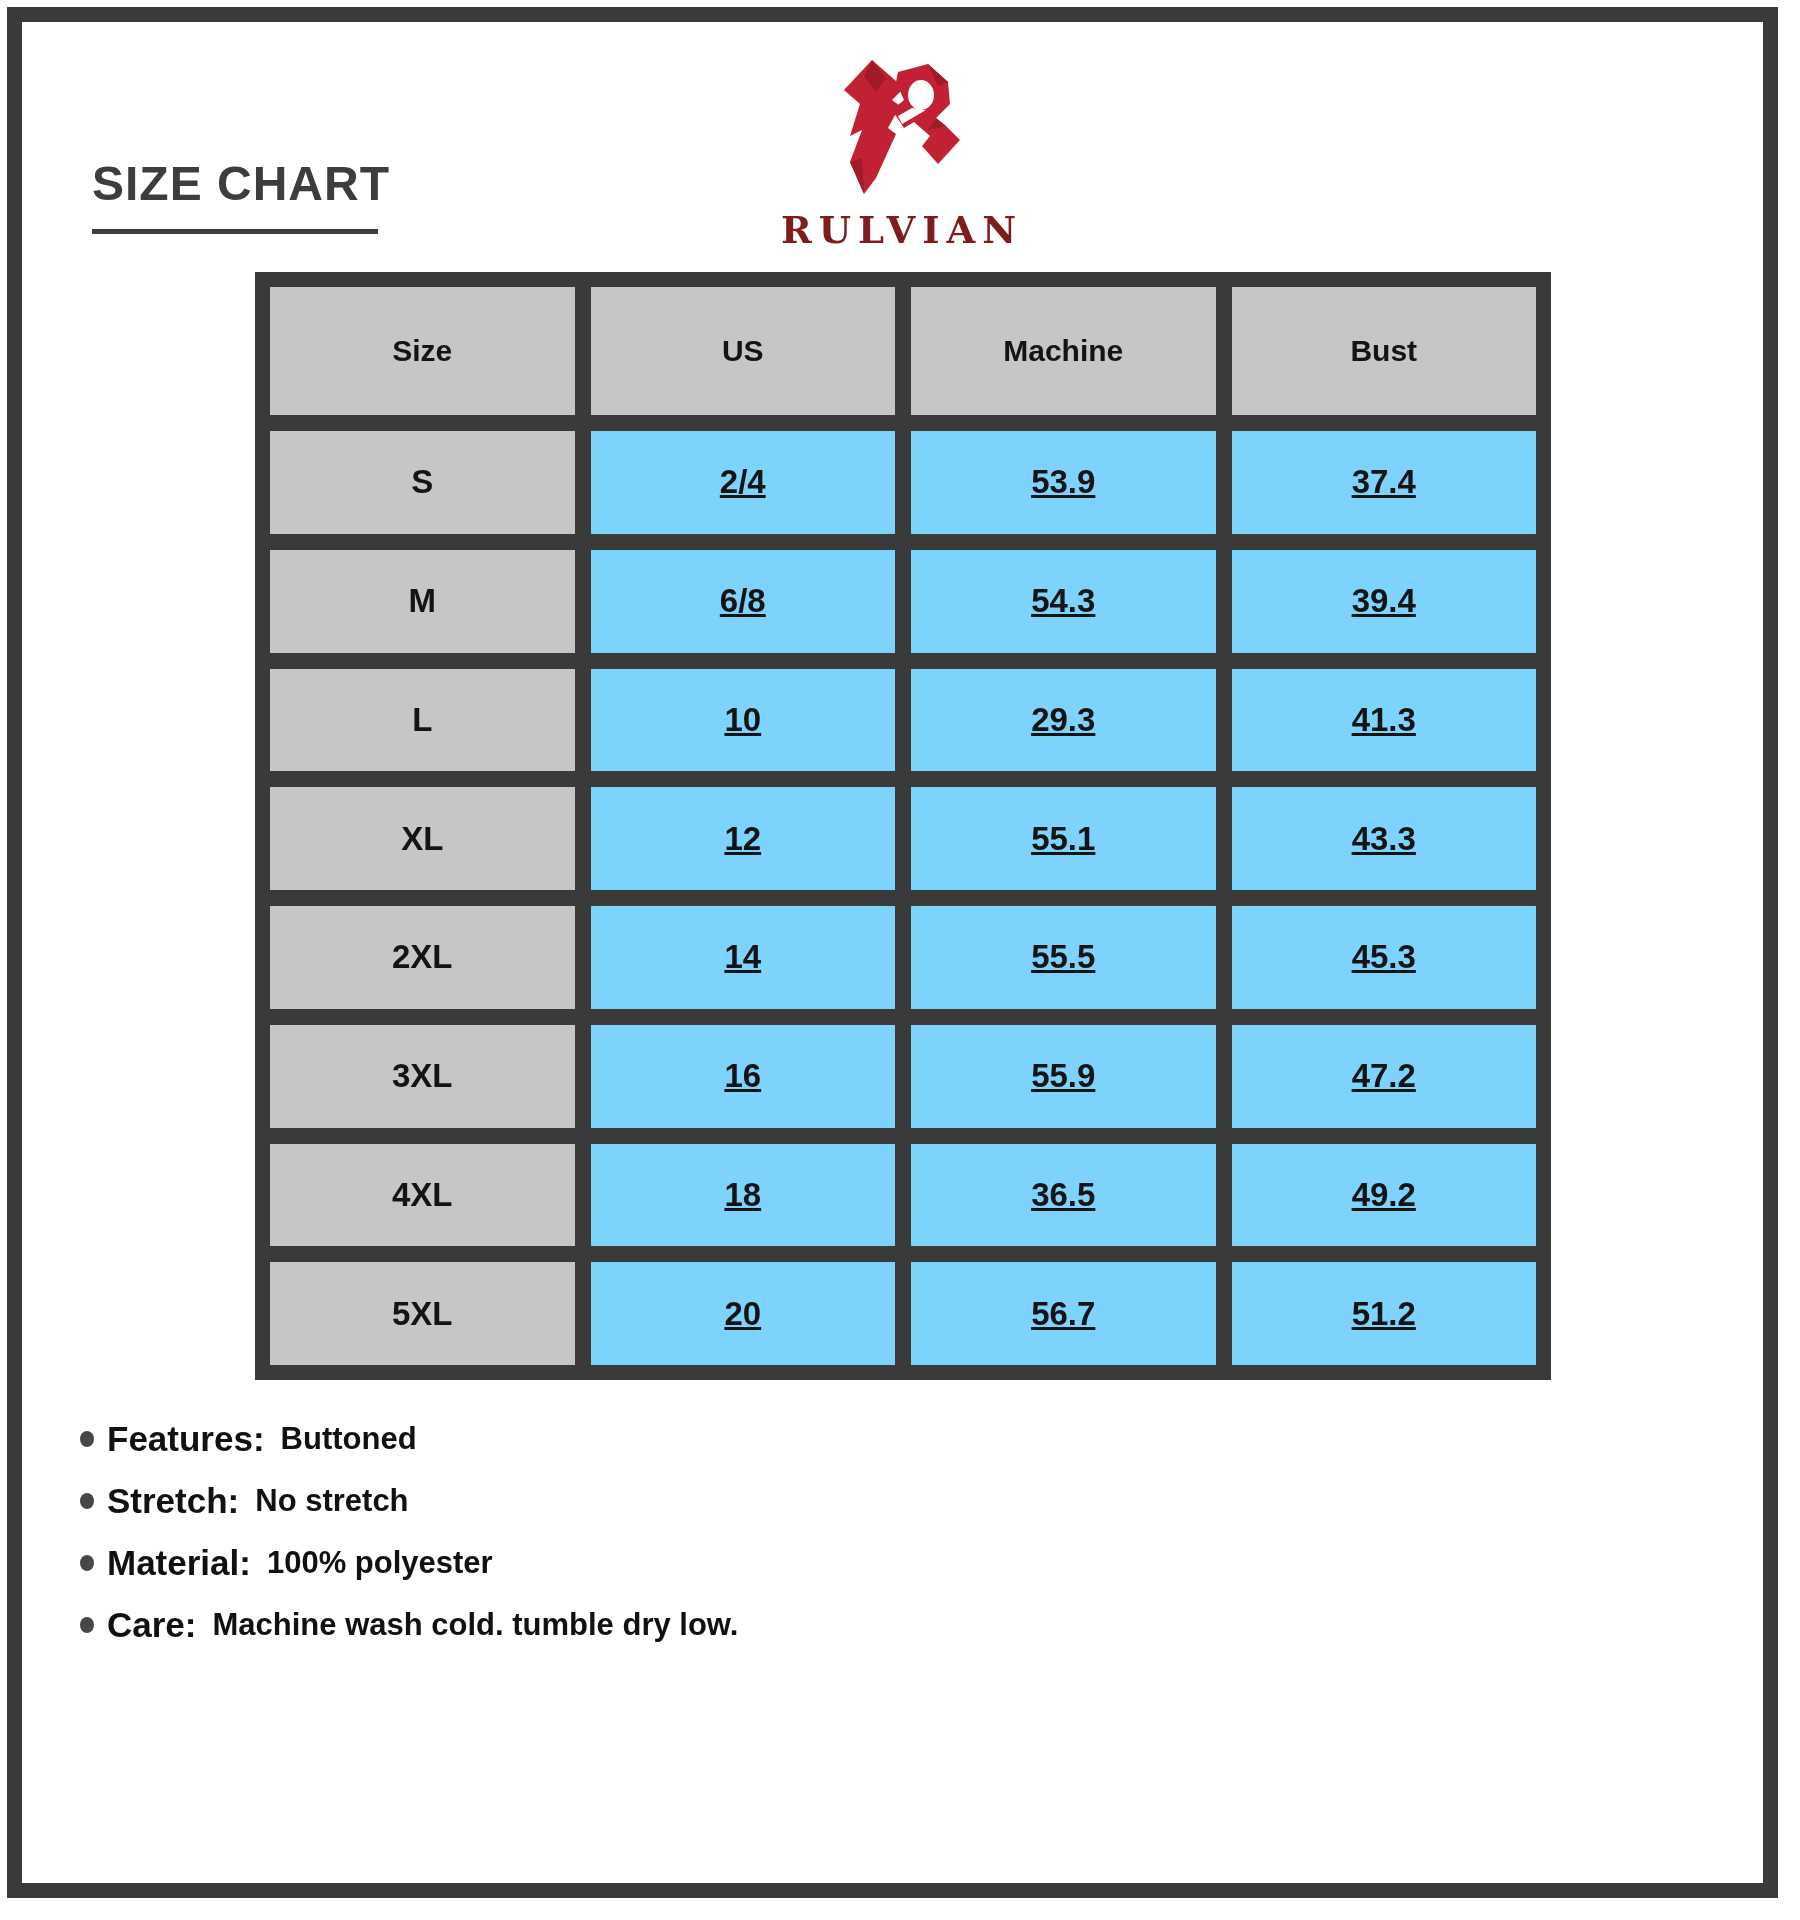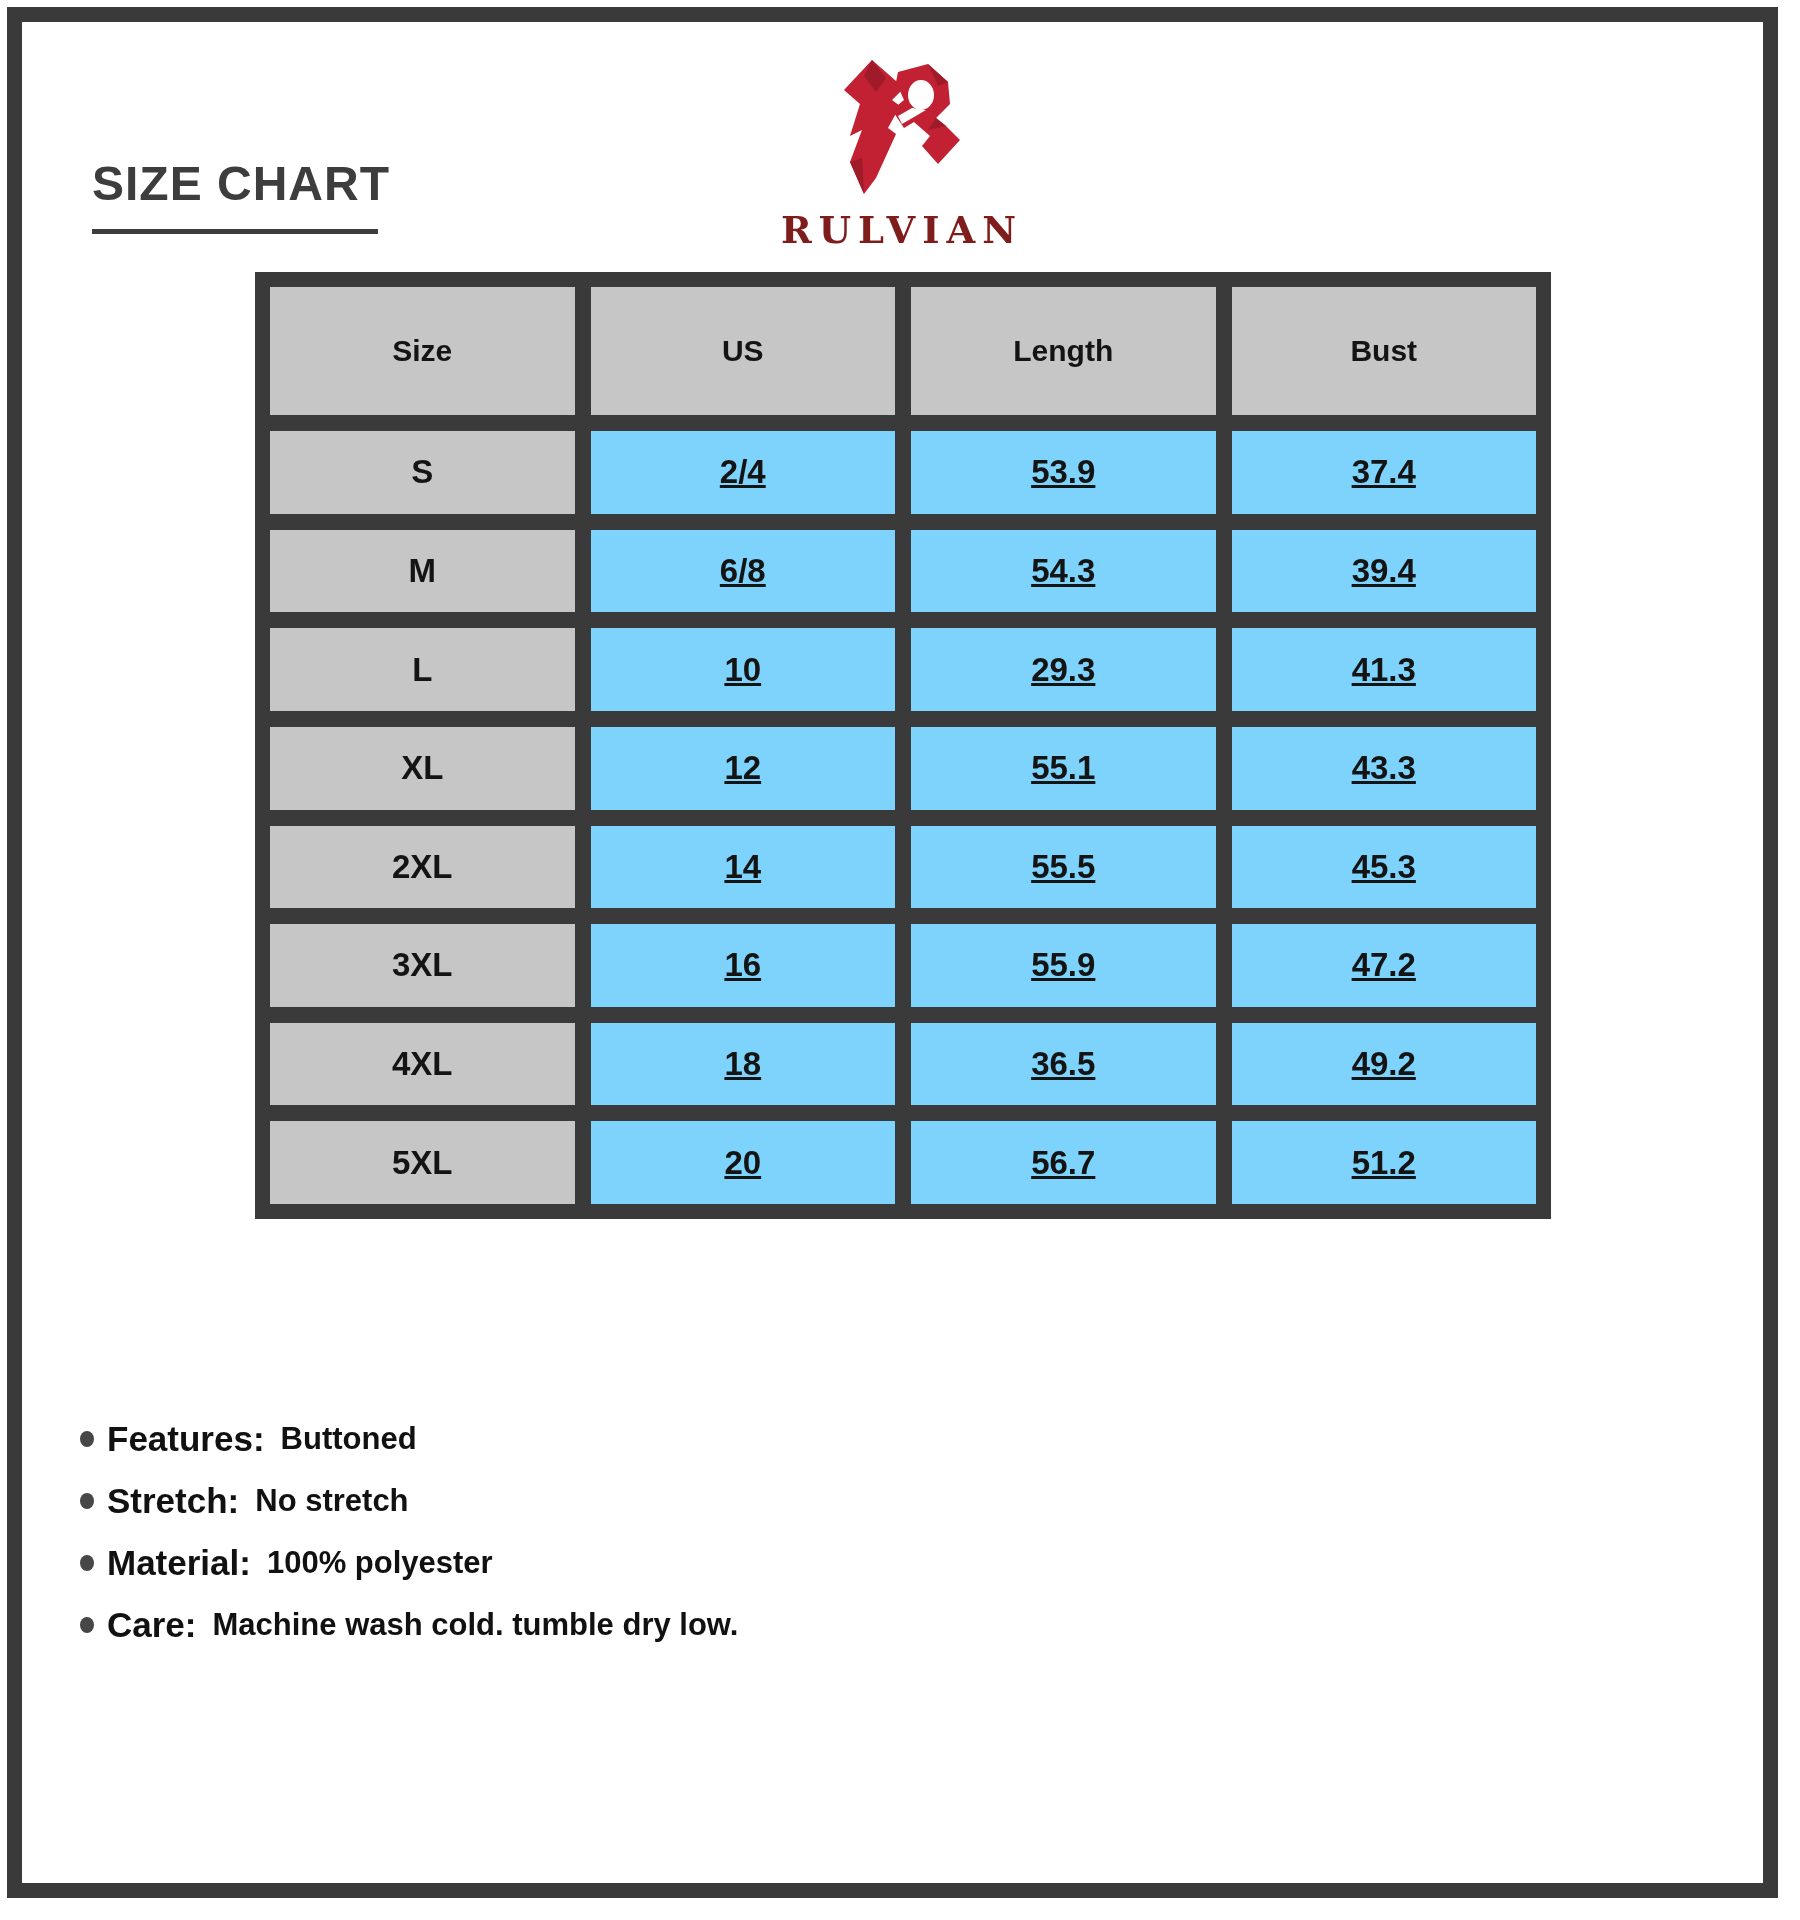--- a/index.html
+++ b/index.html
@@ -21,21 +21,21 @@
   .brand{
     position:absolute;left:770px;top:58px;width:264px;text-align:center;
   }
   .brand svg{display:block;margin:0 auto;}
   .brand-name{
     margin-top:10px;
     font-family:"DejaVu Serif", serif;
     font-size:37px;font-weight:bold;letter-spacing:7px;color:#7f1d1d;white-space:nowrap;
   }
   .size-table{
-    position:absolute;left:255px;top:272px;width:1296px;height:947px;
+    position:absolute;left:255px;top:272px;width:1296px;height:1108px;
     background:#3a3a3a;
     display:grid;grid-template-columns:repeat(4,1fr);
     grid-template-rows:128px repeat(8,1fr);
     gap:16px;padding:15px;box-sizing:border-box;
   }
   .cell{
     display:flex;align-items:center;justify-content:center;
     font-weight:bold;color:#141414;
   }
   .cell.head{background:#c6c6c6;font-size:30px;}
@@ -76,21 +76,21 @@
     <polygon fill="#a01b29" points="8,104 20,100 22,136"></polygon>
     <polygon fill="#a01b29" points="94,60 104,68 86,72"></polygon>
     <polygon fill="#a01b29" points="86,6 106,24 96,28"></polygon>
   </svg>
   <div class="brand-name">RULVIAN</div>
 </div>
 
 <div class="size-table" id="size-table">
     <div class="cell head">Size</div>
     <div class="cell head">US</div>
-    <div class="cell head">Length</div>
+    <div class="cell head">Machine</div>
     <div class="cell head">Bust</div>
     <div class="cell rowlabel">S</div>
     <div class="cell data">2/4</div>
     <div class="cell data">53.9</div>
     <div class="cell data">37.4</div>
     <div class="cell rowlabel">M</div>
     <div class="cell data">6/8</div>
     <div class="cell data">54.3</div>
     <div class="cell data">39.4</div>
     <div class="cell rowlabel">L</div>

